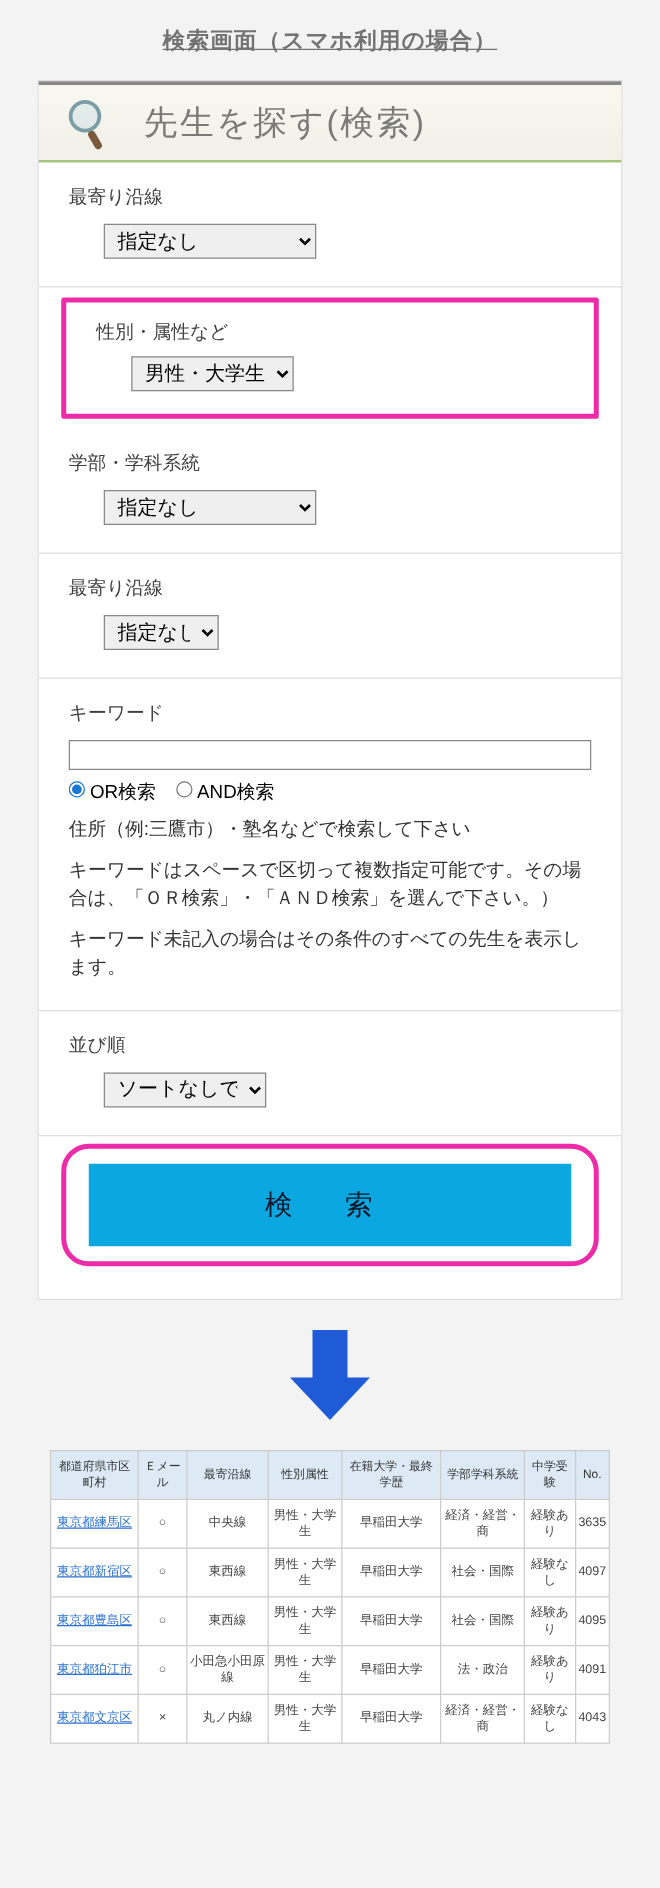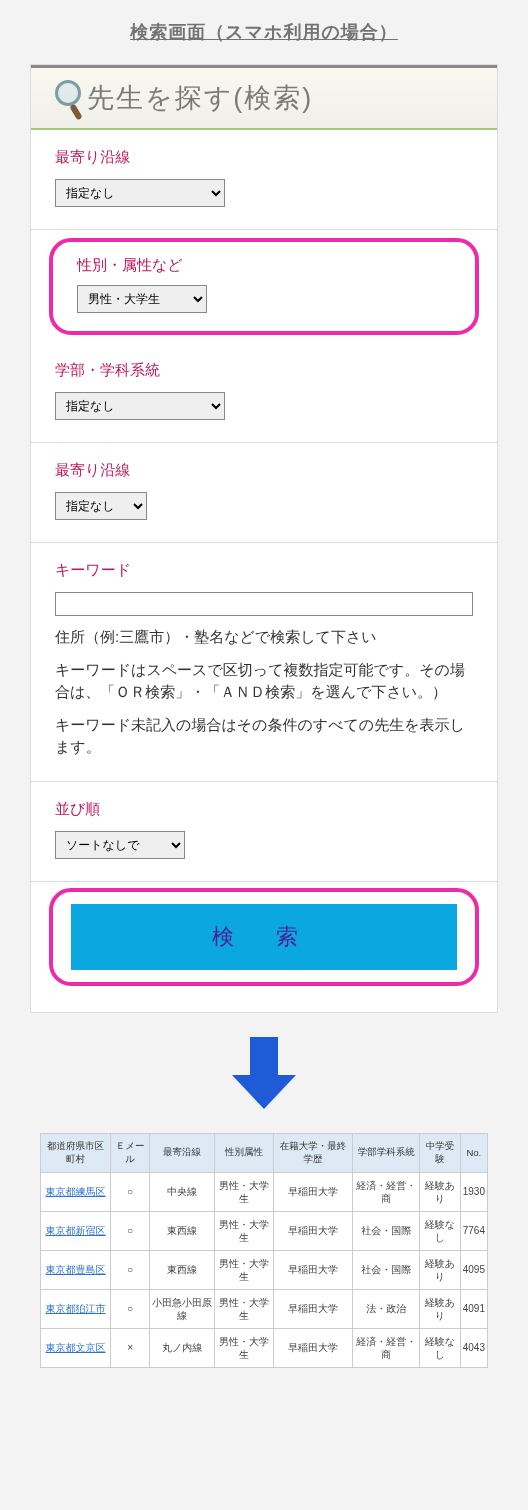--- a/index.html
+++ b/index.html
@@ -24,21 +24,21 @@
       padding: 0 0 20px 0;
       border: 1px solid #ddd;
     }
     .search-header {
       background: linear-gradient(#f8f8f0, #f0f0e8);
       border-top: 3px solid #888;
       border-bottom: 2px solid #a5c77d;
       padding: 12px 20px;
       display: flex;
       align-items: flex-end;
-      gap: 0;
+      gap: 28px;
     }
     .search-header .icon-wrap {
       width: 36px; height: 36px; position: relative;
     }
     .search-header .lens {
       width: 26px; height: 26px; border: 3px solid #7a9da8;
       border-radius: 50%; background: rgba(200,220,230,0.4);
       position: absolute; top: 0; left: 4px;
     }
     .search-header .handle {
@@ -51,36 +51,37 @@
       font-weight: normal;
       letter-spacing: 2px;
     }
     .form-section {
       border-bottom: 1px solid #ddd;
       padding: 18px 24px 22px;
     }
     .form-section:last-of-type { border-bottom: none; }
     .form-label {
       font-size: 15px;
-      color: #be185d;
+      color: #404040;
       margin-bottom: 12px;
     }
     select {
       border: 1px solid #888;
       background: #efefef;
       padding: 0 6px;
-      font-size: 12px;
+      font-size: 16px;
       height: 28px;
+      margin-left: 28px;
     }
     .select-wide { width: 170px; }
     .select-mid { width: 130px; }
     .select-narrow { width: 92px; }
     .highlight-box {
       border: 4px solid #ed2aa7;
-      border-radius: 22px;
+      border-radius: 2px;
       padding: 14px 24px 18px;
       margin: 8px 18px;
     }
     .highlight-box .form-label { margin-bottom: 10px; }
     input[type=text] {
       width: 100%;
       border: 1px solid #888;
       padding: 4px;
       font-size: 14px;
       height: 24px;
@@ -98,21 +99,21 @@
     .checkbox-row input { margin-right: 4px; }
     .submit-wrap {
       border: 4px solid #ed2aa7;
       border-radius: 22px;
       margin: 6px 18px;
       padding: 12px 18px;
     }
     .submit-btn {
       width: 100%;
       background: #0ba7e0;
-      color: #4c1d95;
+      color: #0f172a;
       border: none;
       padding: 18px 0;
       font-size: 22px;
       letter-spacing: 18px;
       cursor: pointer;
     }
     .arrow-down {
       width: 64px; height: 72px; margin: 24px auto;
       position: relative;
     }
@@ -188,20 +189,24 @@
   <div class="form-section">
     <div class="form-label">最寄り沿線</div>
     <select class="select-narrow">
       <option>指定なし</option>
     </select>
   </div>
 
   <div class="form-section">
     <div class="form-label">キーワード</div>
     <input type="text" value="" style="">
+    <div class="radio-row">
+      <label><input type="radio" name="kwmode" checked="" style=""><span>OR検索</span></label>
+      <label><input type="radio" name="kwmode" style=""><span>AND検索</span></label>
+    </div>
     <div class="help-text">住所（例:三鷹市）・塾名などで検索して下さい</div>
     <div class="help-text">キーワードはスペースで区切って複数指定可能です。その場合は、「ＯＲ検索」・「ＡＮＤ検索」を選んで下さい。）</div>
     <div class="help-text">キーワード未記入の場合はその条件のすべての先生を表示します。</div>
   </div>
 
   <div class="form-section">
     <div class="form-label">並び順</div>
     <select class="select-mid">
       <option>ソートなしで</option>
     </select>
@@ -233,31 +238,31 @@
     </thead>
   <tbody id="table-body">
       <tr>
         <td class="link">東京都練馬区</td>
         <td>○</td>
         <td>中央線</td>
         <td>男性・大学生</td>
         <td>早稲田大学</td>
         <td>経済・経営・商</td>
         <td>経験あり</td>
-        <td>1930</td>
+        <td>3635</td>
       </tr>
       <tr>
         <td class="link">東京都新宿区</td>
         <td>○</td>
         <td>東西線</td>
         <td>男性・大学生</td>
         <td>早稲田大学</td>
         <td>社会・国際</td>
         <td>経験なし</td>
-        <td>7764</td>
+        <td>4097</td>
       </tr>
       <tr>
         <td class="link">東京都豊島区</td>
         <td>○</td>
         <td>東西線</td>
         <td>男性・大学生</td>
         <td>早稲田大学</td>
         <td>社会・国際</td>
         <td>経験あり</td>
         <td>4095</td>

